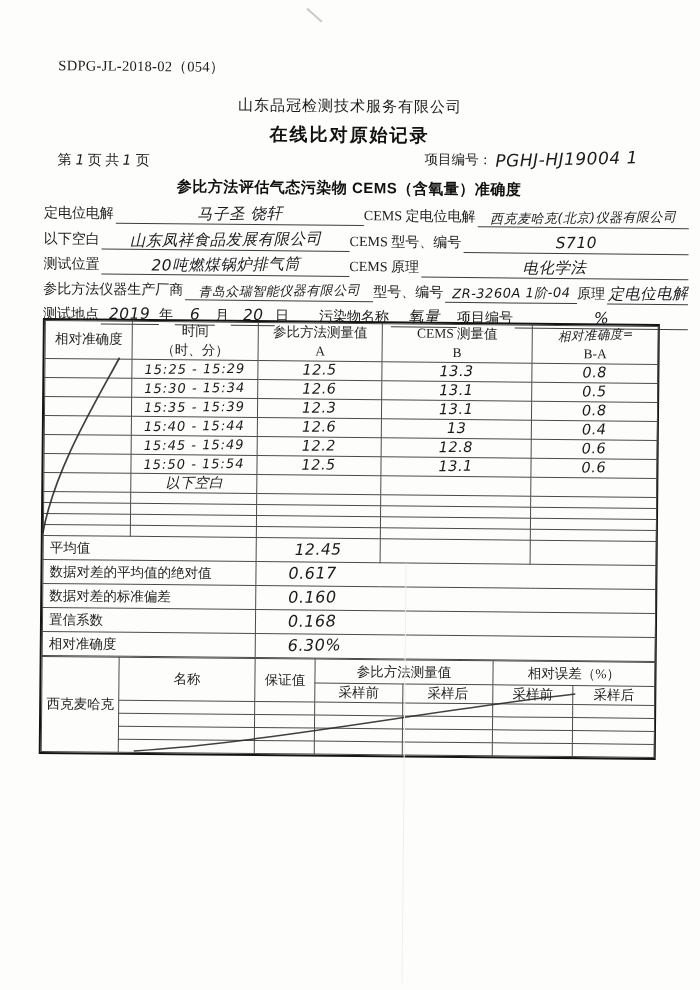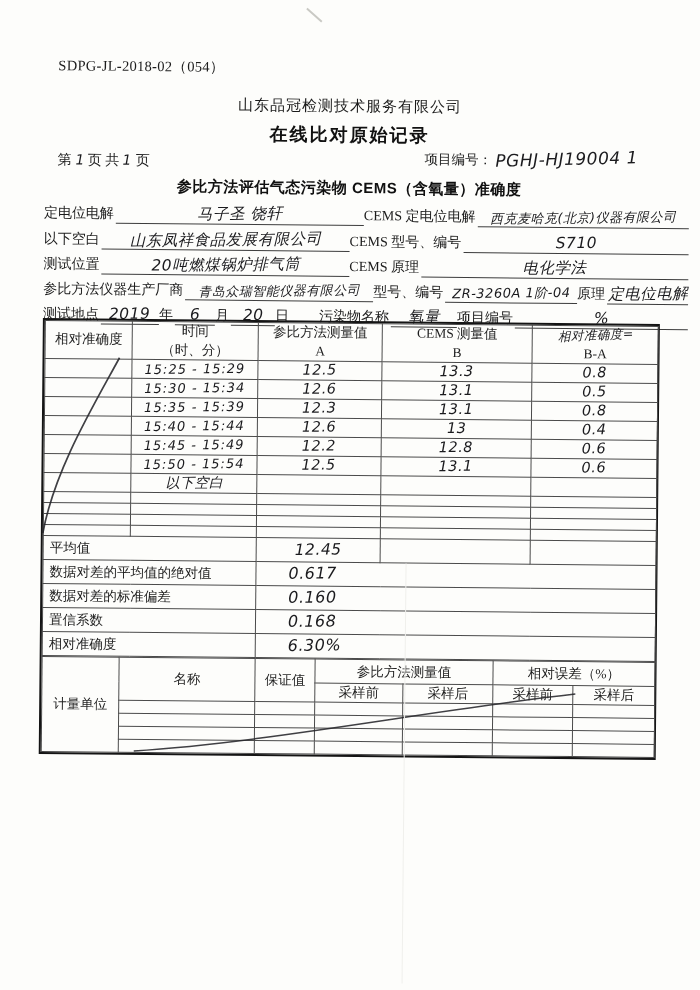--- a/index.html
+++ b/index.html
@@ -270,21 +270,21 @@
           <col style="width:77px">
           <col style="width:136px">
           <col style="width:60px">
           <col style="width:88px">
           <col style="width:90px">
           <col style="width:80px">
           <col style="width:82px">
         </colgroup>
       <tbody>
           <tr style="height:24px;">
-        <td rowspan="6">计量单位</td>
+        <td rowspan="6">西克麦哈克</td>
         <td rowspan="2">名称</td>
         <td rowspan="2">保证值</td>
         <td colspan="2">参比方法测量值</td>
         <td colspan="2">相对误差（%）</td>
       </tr>
       <tr style="height:18px;">
         <td>采样前</td>
         <td>采样后</td>
         <td>采样前</td>
         <td>采样后</td>

